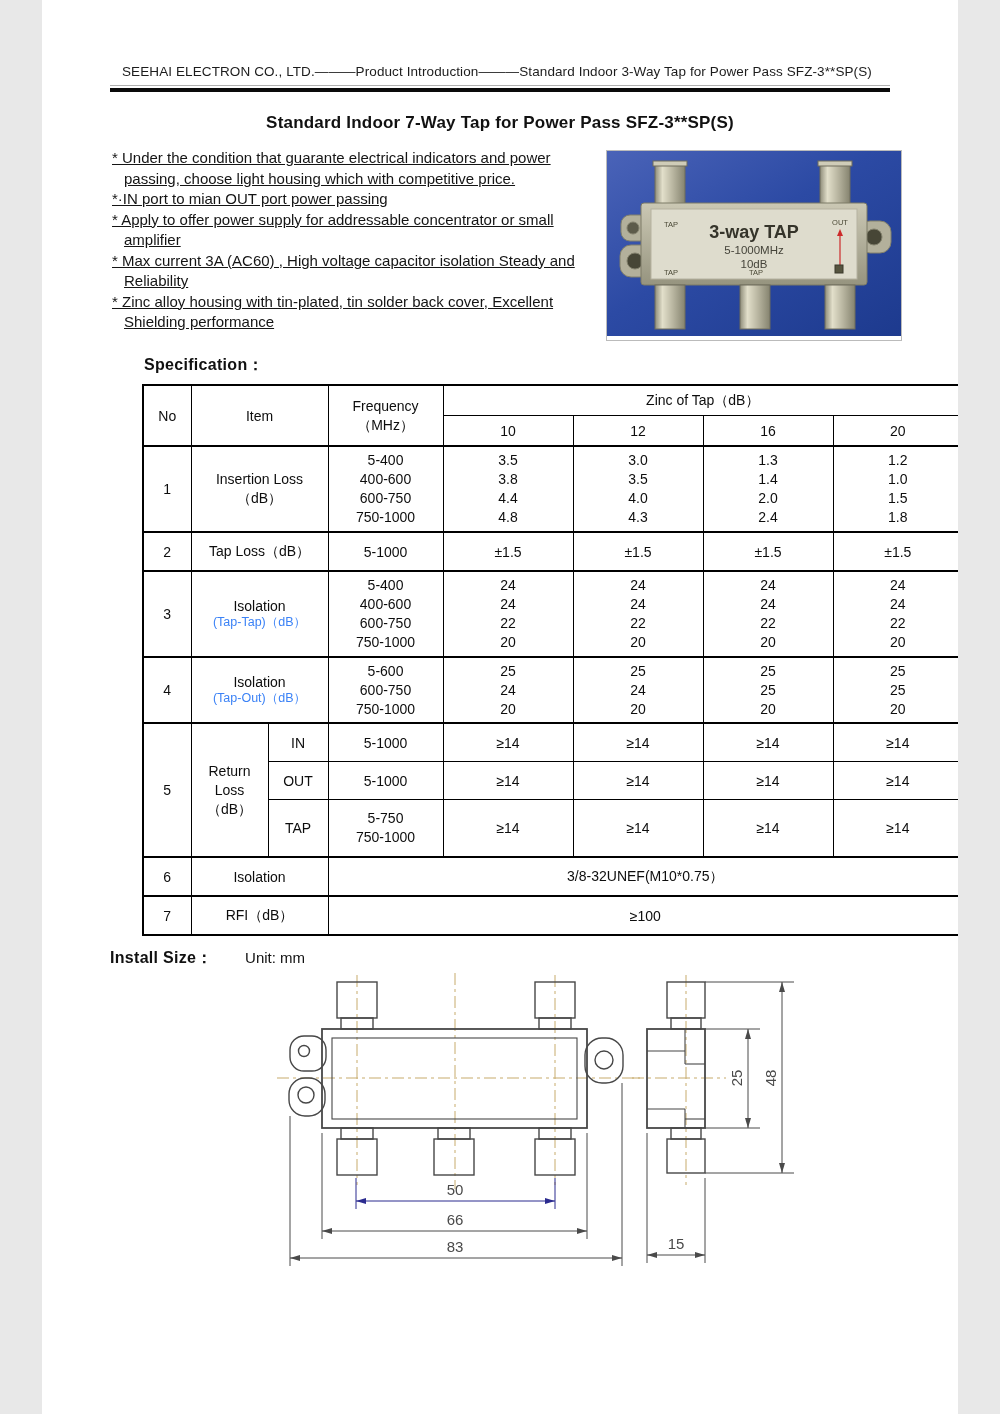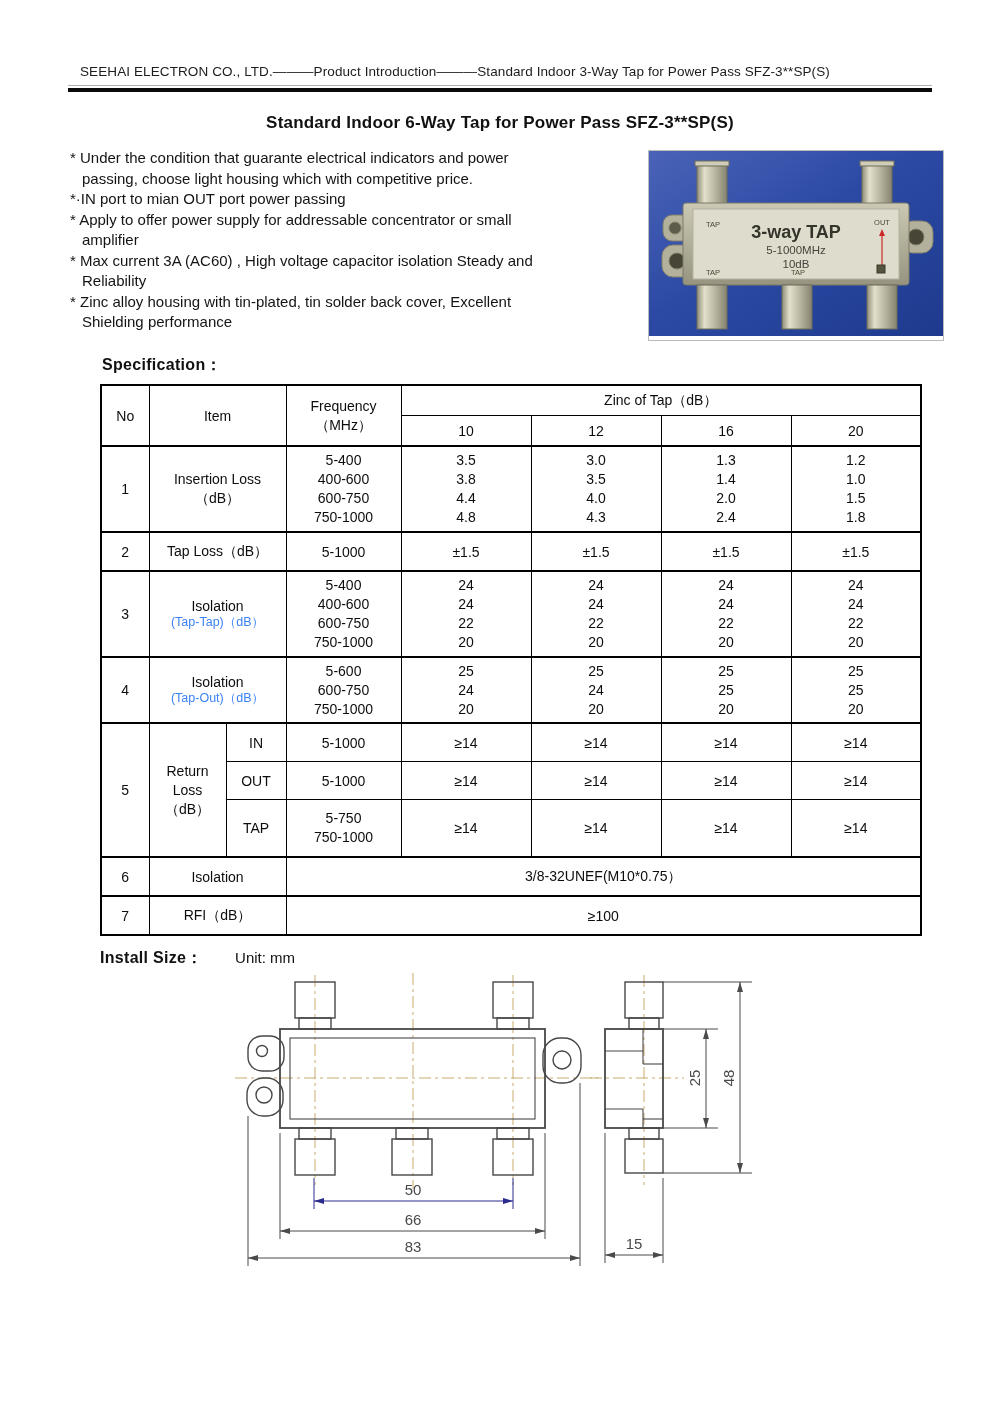--- a/index.html
+++ b/index.html
@@ -1,63 +1,63 @@
 <!DOCTYPE html>
 <html><head>
 <meta charset="utf-8">
 <style>
   html,body{margin:0;padding:0;background:#e8e8e8;}
   .page{
-    position:relative;width:1000px;height:1414px;margin:0 auto;background:#ffffff;
+    position:relative;width:916px;height:1414px;margin:0 auto;background:#ffffff;
     font-family:"Liberation Sans", sans-serif;color:#111;overflow:hidden;
   }
   .header-line{
     padding:64px 60px 0 80px;font-size:13.5px;color:#1c1c1c;white-space:nowrap;letter-spacing:0.1px;
   }
   .header-rule{margin:6px 68px 0 68px;}
   .header-rule .thin{border-top:1px solid #b0b0b0;}
   .header-rule .thick{margin-top:2px;border-top:4px solid #0a0a0a;}
   .page-title{text-align:center;font-weight:bold;font-size:17px;margin-top:21px;letter-spacing:0.2px;}
   .top-row{display:flex;align-items:flex-start;padding:15px 56px 0 70px;}
   .features{width:578px;font-size:15px;line-height:20.5px;color:#141414;}
-  .feature{white-space:pre-line;padding-left:12px;text-indent:-12px;}
+  .feature{white-space:pre-line;padding-left:12px;text-indent:-12px;text-decoration:underline;}
   .photo-wrap{margin-left:10px;margin-top:2px;border:1px solid #bbb;}
   .spec-heading{font-weight:bold;font-size:16px;padding-left:102px;margin-top:14px;letter-spacing:0.3px;}
   table.spec{
     border-collapse:collapse;margin:8px 0 0 100px;table-layout:fixed;width:820px;
     font-size:14px;border:2px solid #000;
   }
   table.spec td{border:1px solid #000;text-align:center;vertical-align:middle;padding:2px 3px;color:#0d0d0d;}
   table.spec tr.major td{border-top:2px solid #000;}
   .pre{white-space:pre-line;line-height:19px;}
   .hdr td{height:25px;}
   .item2{font-size:12.5px;color:#3b82f6;display:block;line-height:16px;}
   .r-tall td{height:80px;}
   .r-short td{height:33px;}
   .r-mid td{height:60px;}
   .r-sub td{height:33px;}
   .r-sub2 td{height:52px;}
-  .install-row{padding-left:100px;margin-top:12px;font-size:16px;}
+  .install-row{padding-left:68px;margin-top:12px;font-size:16px;}
   .install-heading{font-weight:bold;letter-spacing:0.3px;}
   .install-unit{margin-left:28px;font-size:15px;font-weight:normal;}
   svg text{font-family:"Liberation Sans", sans-serif;}
   .drawing{display:block;margin-left:70px;margin-top:4px;}
 </style>
 </head>
 <body>
 
 <div class="page">
 
   <div class="header-line">SEEHAI ELECTRON CO., LTD.———Product Introduction———Standard Indoor 3-Way Tap for Power Pass SFZ-3**SP(S)</div>
   <div class="header-rule">
     <div class="thin"></div>
     <div class="thick"></div>
   </div>
 
-  <div class="page-title">Standard Indoor 6-Way Tap for Power Pass SFZ-3**SP(S)</div>
+  <div class="page-title">Standard Indoor 7-Way Tap for Power Pass SFZ-3**SP(S)</div>
 
   <div class="top-row">
     <div class="features">
       <div class="feature">* Under the condition that guarante electrical indicators and power
 passing, choose light housing which with competitive price.</div>
       <div class="feature">*·IN port to mian OUT port power passing</div>
       <div class="feature">* Apply to offer power supply for addressable concentrator or small
 amplifier</div>
       <div class="feature">* Max current 3A (AC60) , High voltage capacitor isolation Steady and
 Reliability</div>

